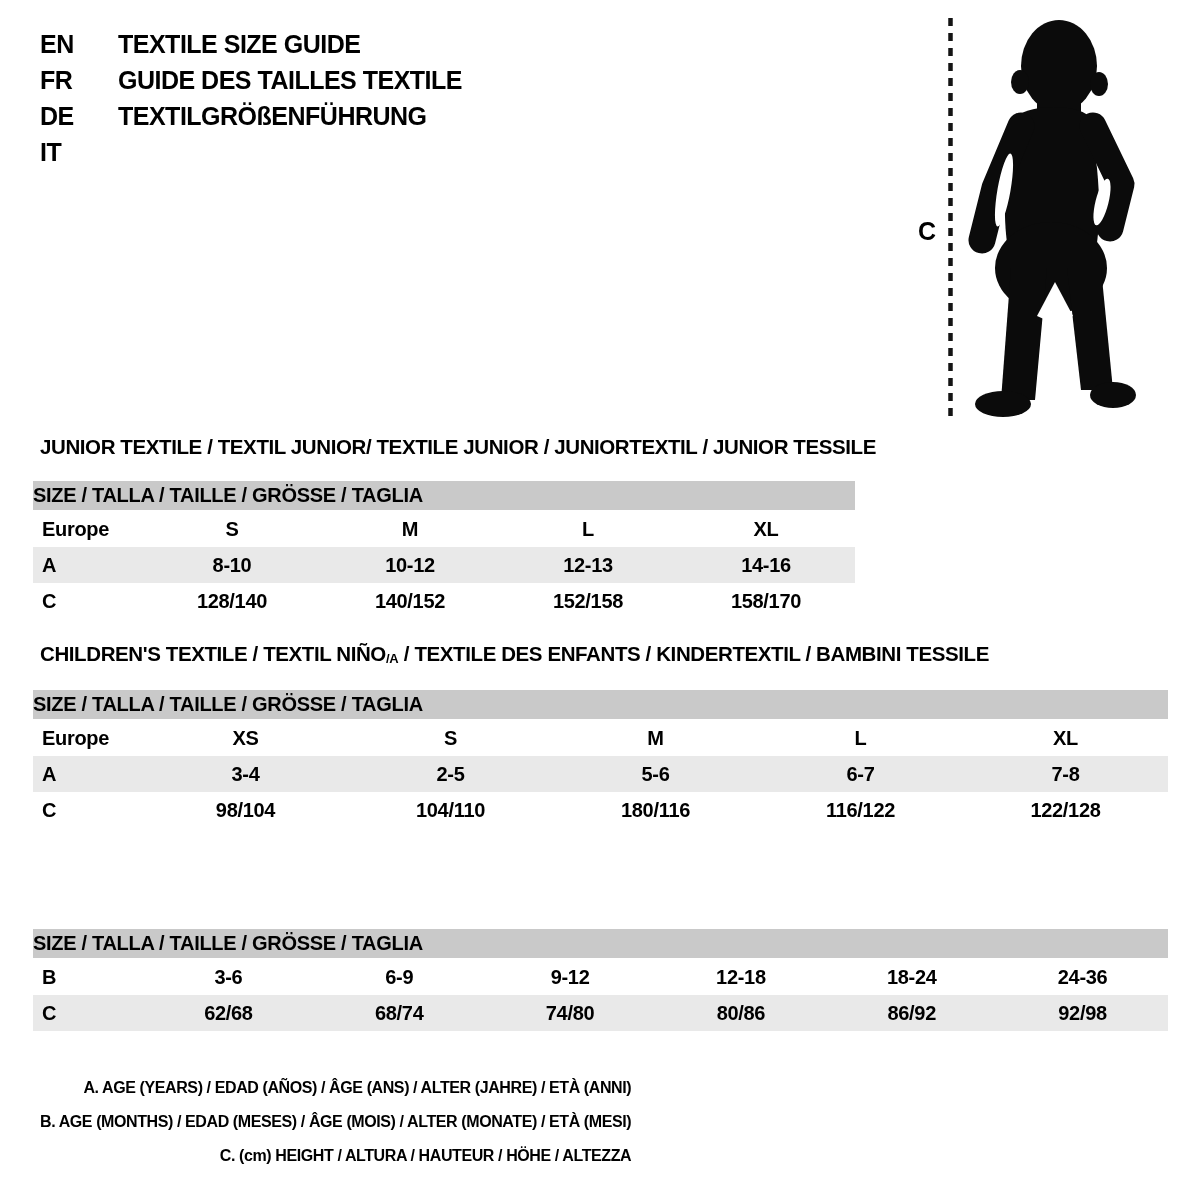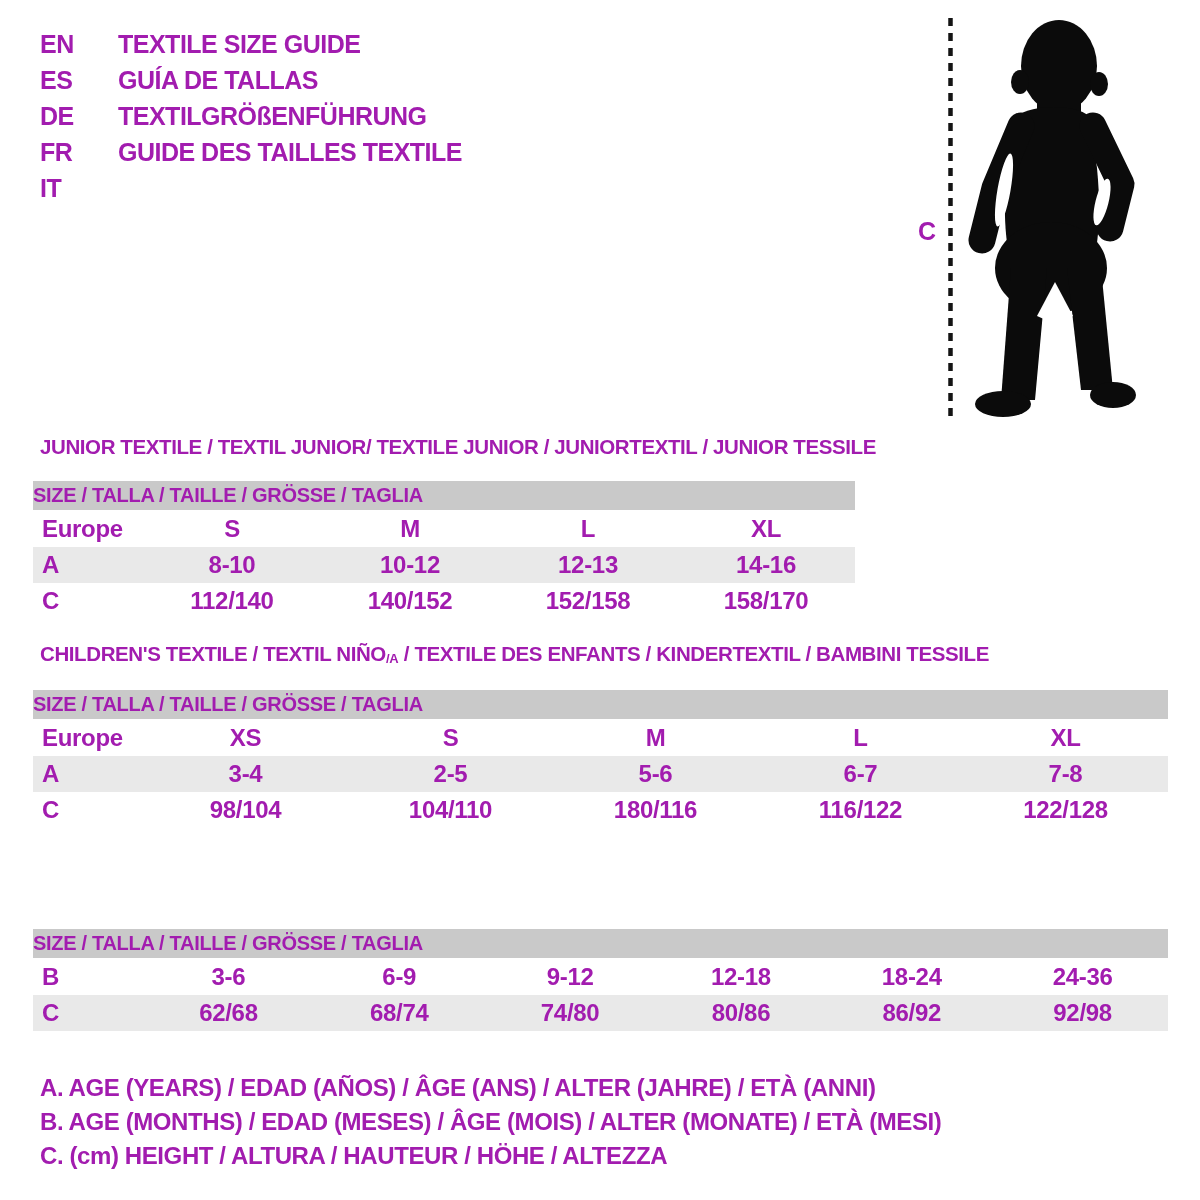--- a/index.html
+++ b/index.html
@@ -1,70 +1,66 @@
 <!DOCTYPE html>
 <html><head>
 <meta charset="utf-8">
 <style>
   html,body{margin:0;padding:0;background:#ffffff;}
   .canvas{
     position:relative;width:1200px;height:1200px;background:#ffffff;overflow:hidden;
-    color:#a21caf;font-family:"Liberation Sans",sans-serif;font-weight:bold;
+    color:#000000;font-family:"Liberation Sans",sans-serif;font-weight:bold;
   }
   
   .lang-list{position:absolute;left:40px;top:26px;}
   .lang-row{display:flex;height:36px;align-items:center;font-size:25px;letter-spacing:-0.5px;white-space:nowrap;}
   .lang-code{width:78px;flex:0 0 78px;}
   
   .figure-svg{position:absolute;left:900px;top:14px;width:300px;height:410px;}
   .c-label{position:absolute;left:905px;top:217px;width:44px;text-align:center;font-size:25px;}
   
   .sec-title{position:absolute;left:40px;font-size:20.5px;letter-spacing:-0.4px;white-space:nowrap;}
   .sec-title .sub{font-size:13px;vertical-align:-2px;letter-spacing:-0.2px;}
   .title-junior{top:435px;}
   .title-children{top:642px;}
   .title-babies{top:849px;line-height:35px;}
   
   .size-table{position:absolute;left:33px;}
   .tbl-junior{top:481px;width:822px;}
   .tbl-children{top:690px;width:1135px;}
   .tbl-babies{top:929px;width:1135px;}
   .thead{height:29px;line-height:29px;background:#c9c9c9;font-size:20px;letter-spacing:-0.3px;white-space:nowrap;margin-bottom:1px;}
-  .trow{display:grid;align-items:center;height:36px;font-size:24px;letter-spacing:-0.3px;}
+  .trow{display:grid;align-items:center;height:36px;font-size:20px;letter-spacing:-0.3px;}
   .cols4{grid-template-columns:110px repeat(4,1fr);}
   .cols5{grid-template-columns:110px repeat(5,1fr);}
   .cols6{grid-template-columns:110px repeat(6,1fr);}
   .alt{background:#e9e9e9;}
   .rlabel{padding-left:9px;}
   .cell{text-align:center;}
   
-  .legend{position:absolute;left:40px;top:1071px;font-size:24px;line-height:34px;letter-spacing:-0.4px;}
+  .legend{position:absolute;left:40px;top:1071px;font-size:16px;line-height:34px;letter-spacing:-0.4px;text-align:right;}
   .legend div{white-space:nowrap;}
 </style>
 </head>
 <body>
 
 <div class="canvas">
 
   <div class="lang-list">
     <div class="lang-row">
       <span class="lang-code">EN</span>
       <span>TEXTILE SIZE GUIDE</span>
     </div>
     <div class="lang-row">
-      <span class="lang-code">ES</span>
-      <span>GUÍA DE TALLAS</span>
+      <span class="lang-code">FR</span>
+      <span>GUIDE DES TAILLES TEXTILE</span>
     </div>
     <div class="lang-row">
       <span class="lang-code">DE</span>
       <span>TEXTILGRÖßENFÜHRUNG</span>
-    </div>
-    <div class="lang-row">
-      <span class="lang-code">FR</span>
-      <span>GUIDE DES TAILLES TEXTILE</span>
     </div>
     <div class="lang-row">
       <span class="lang-code">IT</span>
     </div>
   </div>
 
   <svg class="figure-svg" viewBox="0 0 300 410" xmlns="http://www.w3.org/2000/svg">
     <line x1="50.5" y1="4" x2="50.5" y2="402" stroke="#141414" stroke-width="4.5" stroke-dasharray="8 7"></line>
     <g transform="translate(63,4)" fill="#0b0b0b" stroke="none">
       <ellipse cx="96" cy="48" rx="38" ry="46"></ellipse>
@@ -98,21 +94,21 @@
     </div>
     <div class="trow cols4 alt">
       <div class="rlabel">A</div>
       <div class="cell">8-10</div>
       <div class="cell">10-12</div>
       <div class="cell">12-13</div>
       <div class="cell">14-16</div>
     </div>
     <div class="trow cols4">
       <div class="rlabel">C</div>
-      <div class="cell">112/140</div>
+      <div class="cell">128/140</div>
       <div class="cell">140/152</div>
       <div class="cell">152/158</div>
       <div class="cell">158/170</div>
     </div>
   </div>
 
   <div class="sec-title title-children">
     <span>CHILDREN'S TEXTILE / TEXTIL NIÑO</span><span class="sub">/A</span><span> / TEXTILE DES ENFANTS / KINDERTEXTIL / BAMBINI TESSILE</span>
   </div>
   <div class="size-table tbl-children">

